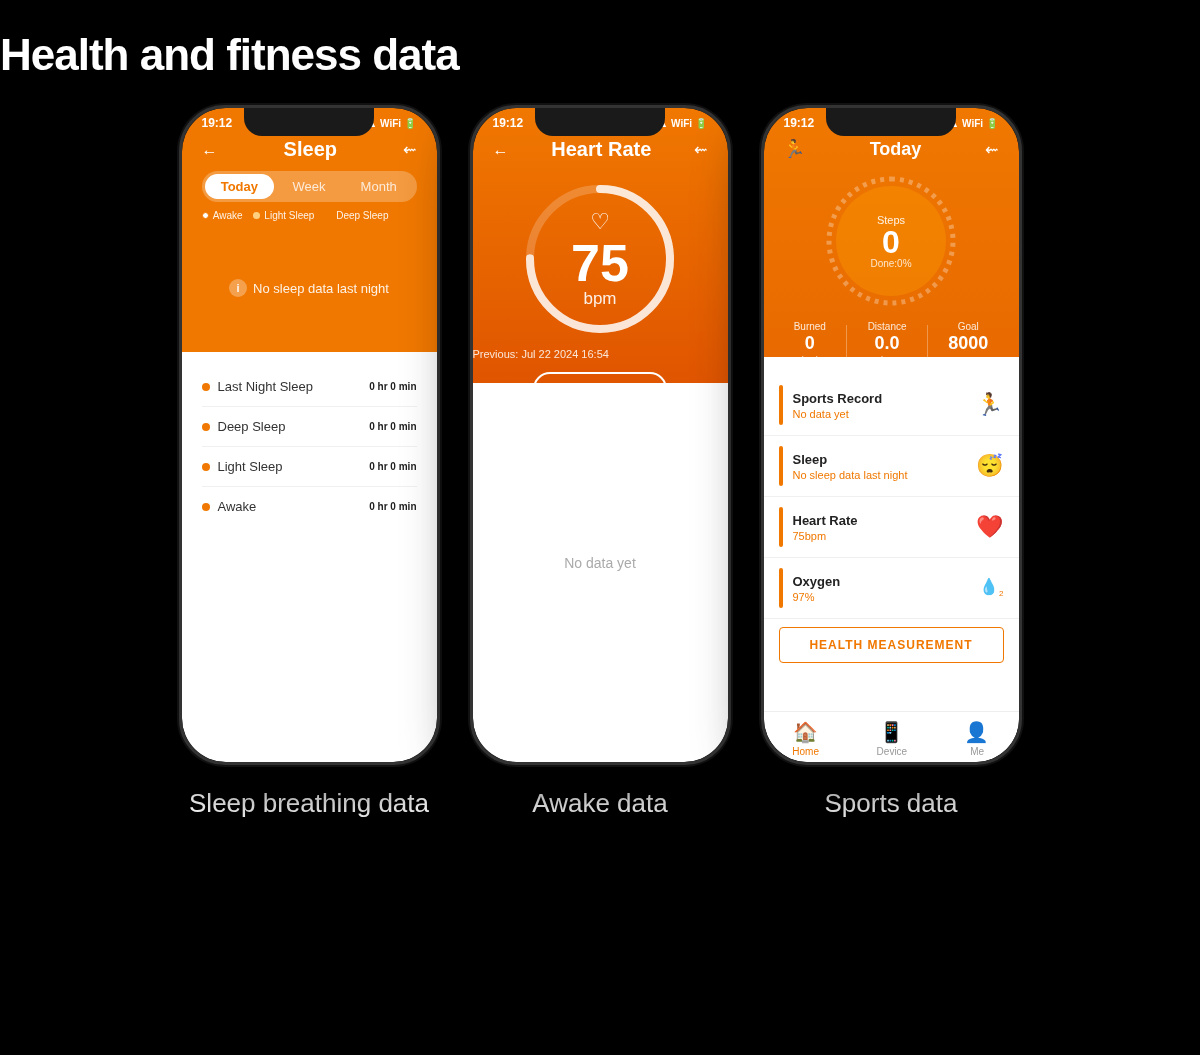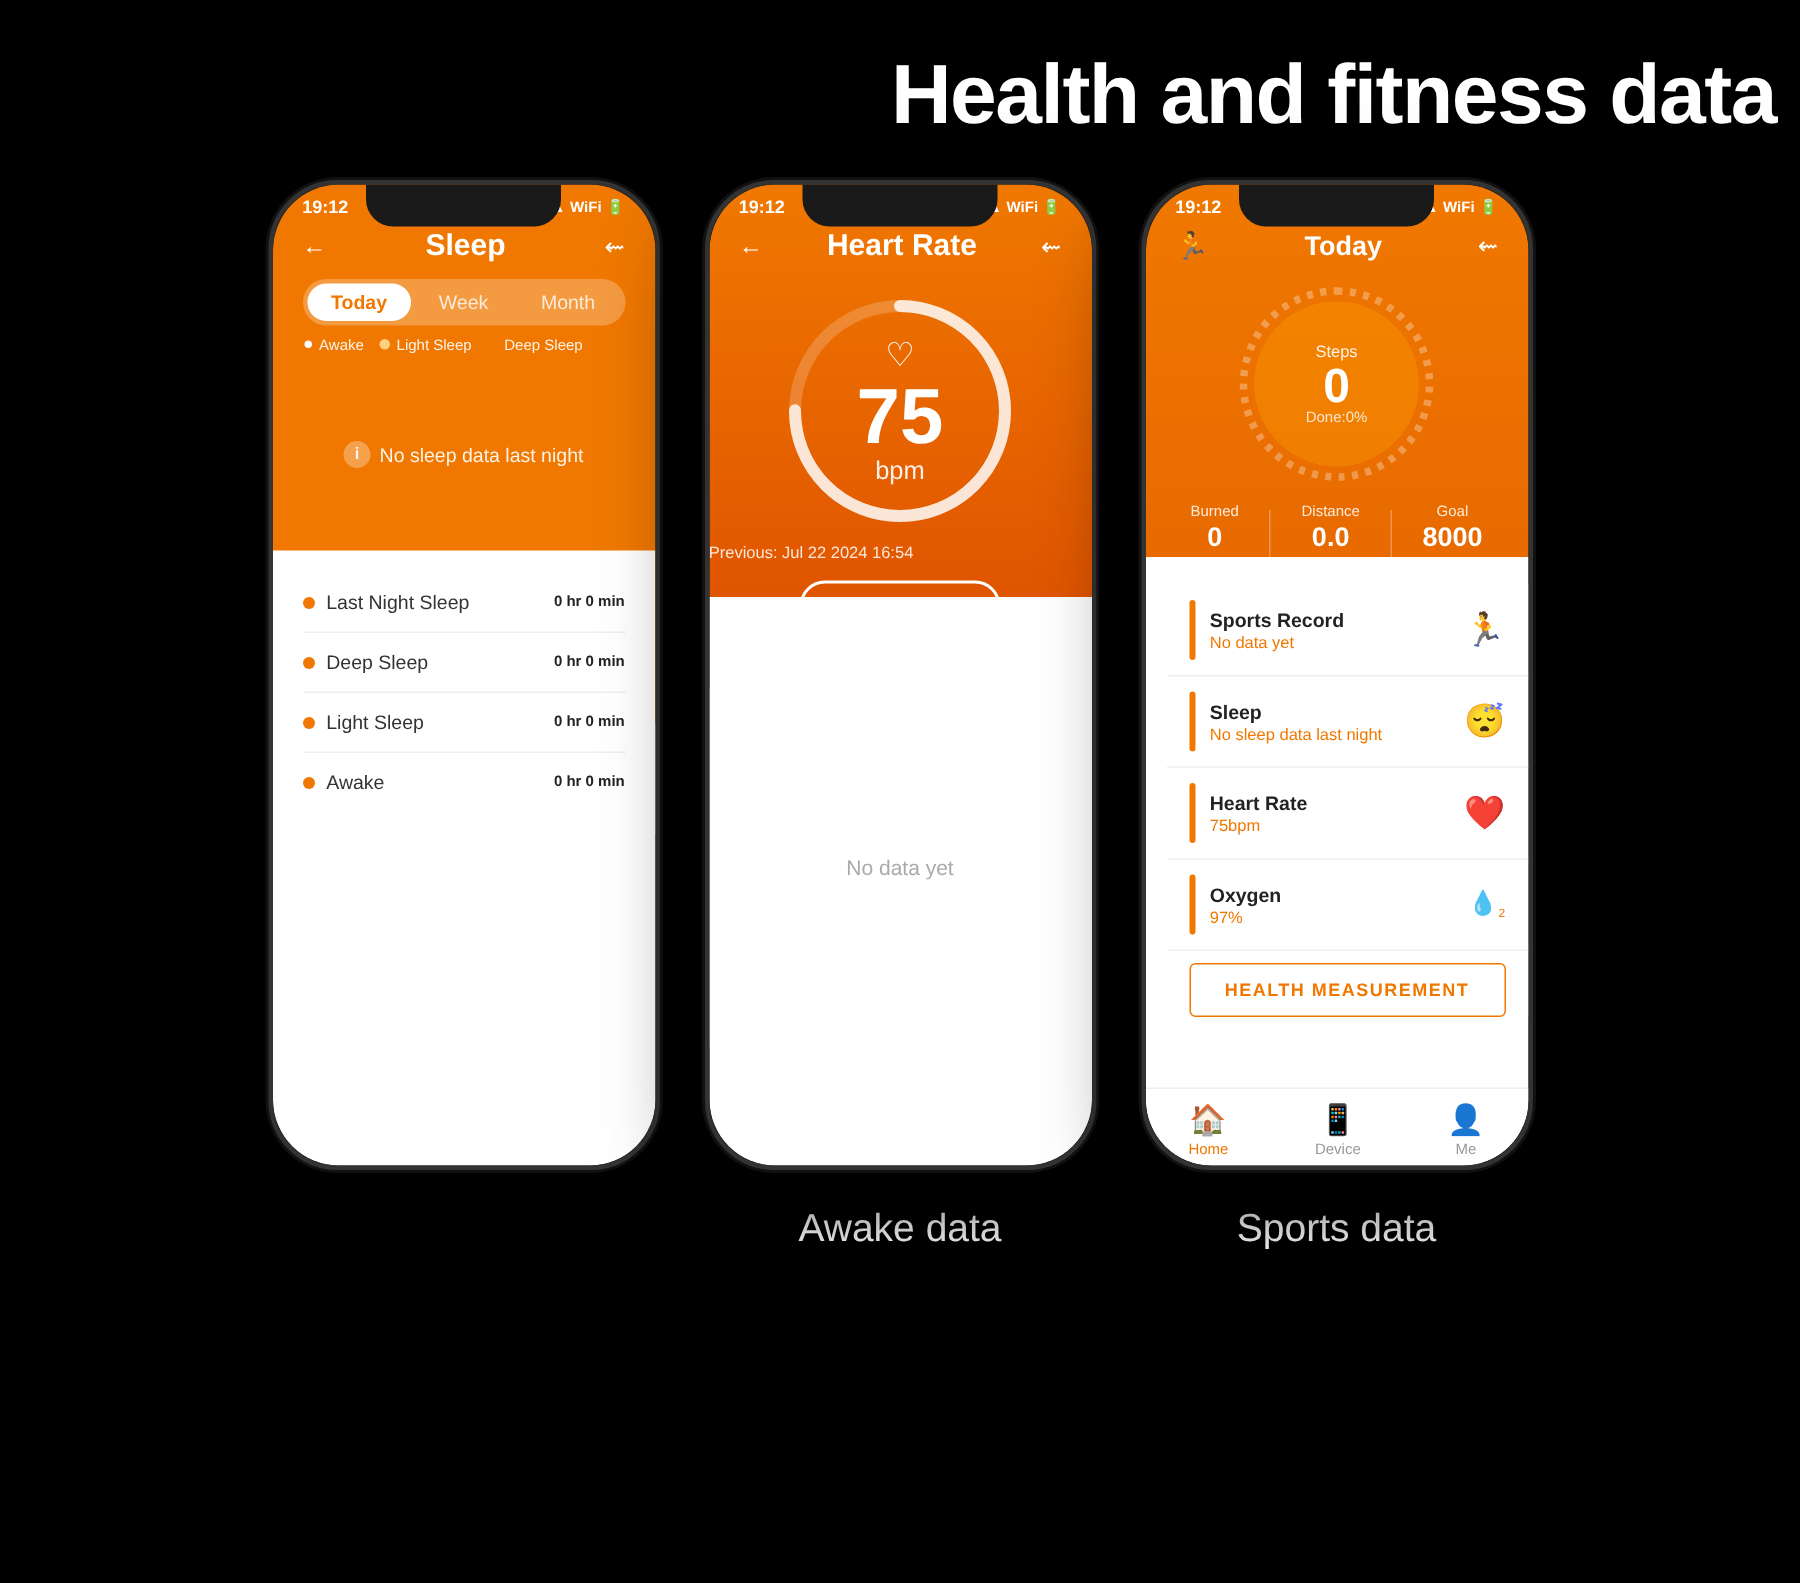--- a/index.html
+++ b/index.html
@@ -5,25 +5,25 @@
     * { margin: 0; padding: 0; box-sizing: border-box; }
     body {
       background: #000;
       width: 1200px;
       height: 1055px;
       font-family: -apple-system, BlinkMacSystemFont, 'Helvetica Neue', Arial, sans-serif;
       overflow: hidden;
     }
 
     .page-title {
-      text-align: right;
-      color: #fff;
-      font-size: 56px;
+      text-align: left;
+      color: #fff;
+      font-size: 44px;
       font-weight: 800;
-      padding: 30px 16px 25px;
+      padding: 30px 0 25px;
       letter-spacing: -1px;
     }
 
     .phones-row {
       display: flex;
       justify-content: center;
       gap: 30px;
       padding: 0 40px;
     }
 
@@ -294,21 +294,21 @@
       display: flex;
       flex-direction: column;
       align-items: center;
       gap: 1px;
     }
     .sports-stat-label { font-size: 10px; opacity: 0.85; }
     .sports-stat-value { font-size: 18px; font-weight: 700; }
     .sports-stat-unit { font-size: 9px; opacity: 0.8; }
     .sports-divider { width: 1px; background: rgba(255,255,255,0.3); margin: 4px 0; }
 
-    .sports-white-section { background: #fff; padding: 0; margin-left: 14px; }
+    .sports-white-section { background: #fff; padding: 0; }
 
     .sports-record-item {
       display: flex;
       align-items: center;
       padding: 10px 15px;
       border-bottom: 1px solid #f0f0f0;
       position: relative;
     }
     .sports-record-left-bar {
       width: 4px;
@@ -441,20 +441,21 @@
             <div class="sleep-stat-left">
               <span class="sleep-stat-dot"></span>
               <span>Awake</span>
             </div>
             <span class="sleep-stat-value">0 hr 0 min</span>
           </div>
         </div>
 
       </div>
     </div>
+    <div class="phone-label">Sleep breathing data</div>
   </div>
 
   <div class="phone-wrapper">
     <div class="phone-frame">
       <div class="phone-screen heart-screen">
 
         <div class="status-bar">
           <span class="time">19:12</span>
           <div class="status-icons">
             <span>▲</span>

